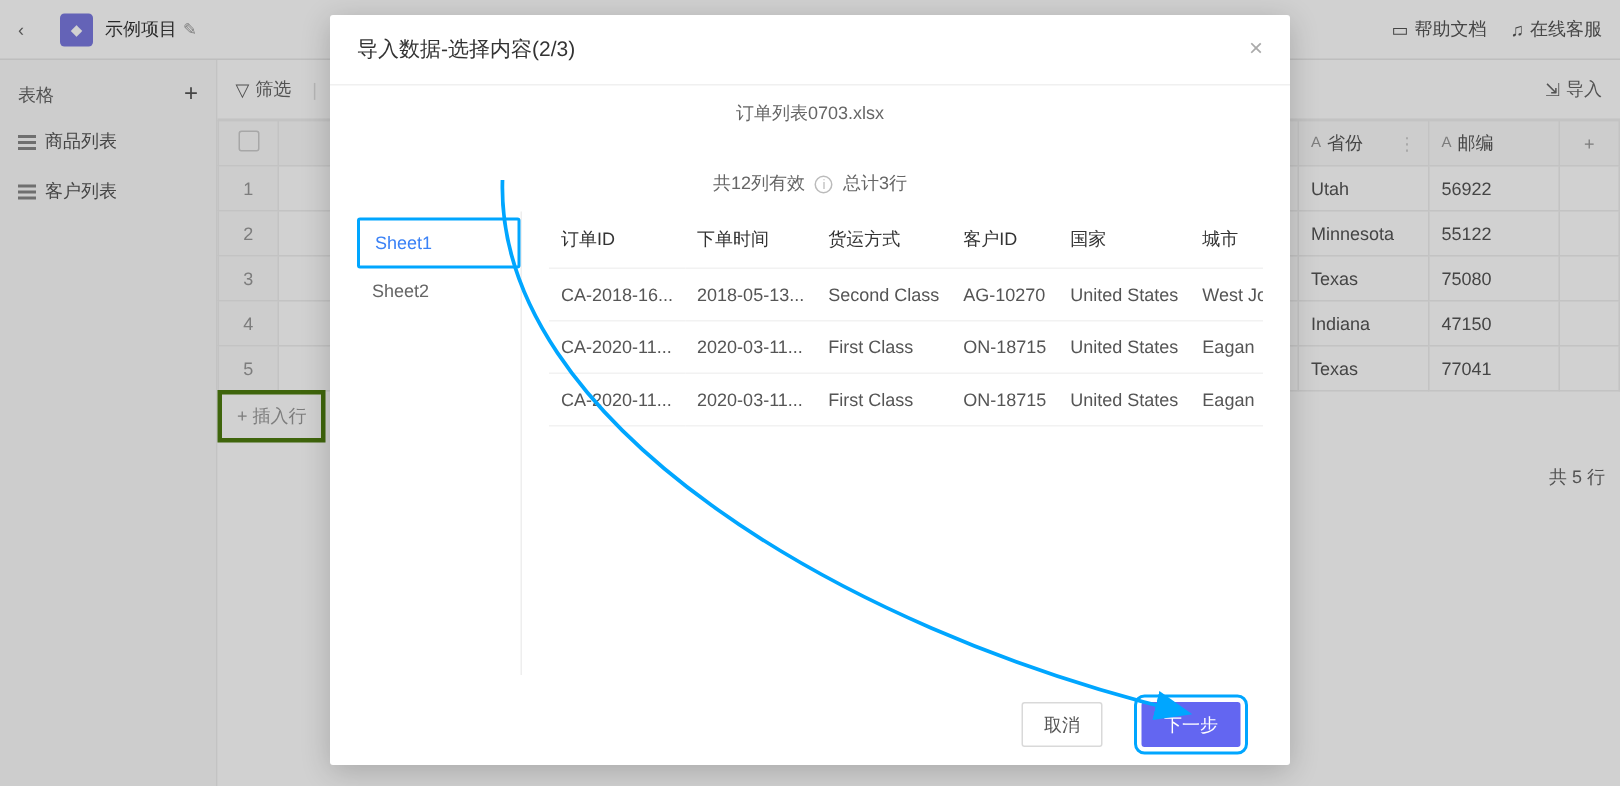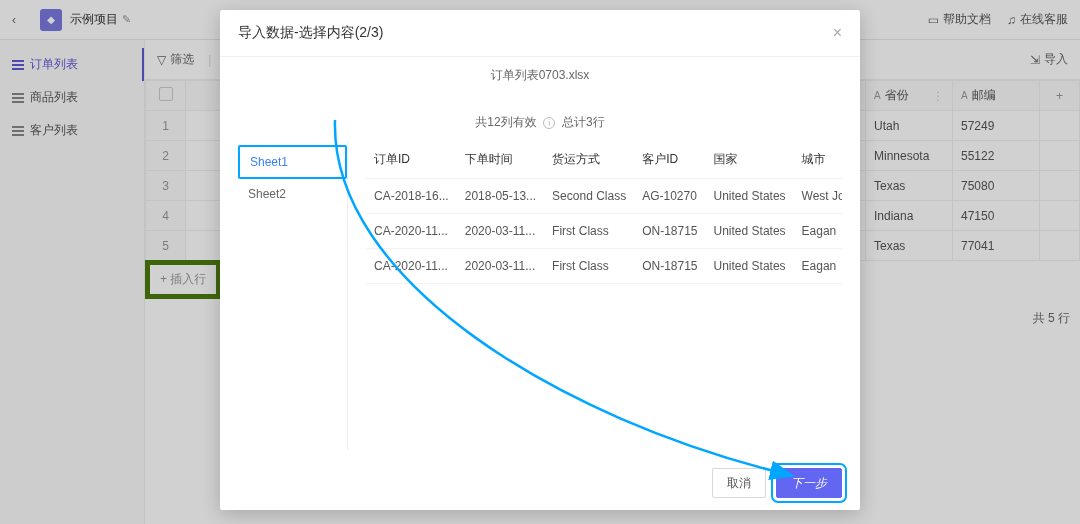--- a/index.html
+++ b/index.html
@@ -33,42 +33,42 @@
 
 .bg-table { position: absolute; top: 40px; left: 0; right: 0; }
 .bg-table table { border-collapse: collapse; width: 100%; table-layout: fixed; }
 .bg-table th, .bg-table td { border: 1px solid #eee; height: 30px; font-weight: normal; text-align: left; padding: 0 8px; color: #555; white-space: nowrap; overflow: hidden; }
 .bg-table th { background: #fafafa; font-weight: 500; }
 .bg-table .rownum { width: 40px; text-align: center; color: #999; background: #fafafa; }
 .bg-table .chk { width: 40px; text-align: center; }
 .bg-table .col-h { display:flex; align-items:center; gap:4px; }
 .bg-table .col-h .tico { color:#999; font-size:10px; }
 .bg-table .adder { width: 40px; text-align:center; color:#999; }
-.insert-row { padding: 6px 10px; color:#999; border:5px solid #4d7c0f; display:inline-block; margin-top:-1px; margin-left:0; cursor:pointer;}
+.insert-row { padding: 6px 10px; color:#999; border:3px solid #4d7c0f; display:inline-block; margin-top:-1px; margin-left:0; cursor:pointer;}
 .row-count { position:absolute; right:10px; top: 270px; color:#666; }
 
 
 .overlay { position: absolute; inset: 0; background: rgba(0,0,0,0.18); }
 .modal { position: absolute; left: 50%; top: 10px; transform: translateX(-50%); width: 640px; height: 500px; background: #fff; border-radius: 2px; box-shadow: 0 4px 20px rgba(0,0,0,0.2); display: flex; flex-direction: column; }
 .modal .m-head { padding: 14px 18px; display: flex; justify-content: space-between; align-items: center; border-bottom: 1px solid #f0f0f0; }
 .modal .m-head .title { font-size: 14px; color: #333; }
 .modal .m-head .close { color: #aaa; font-size: 16px; cursor: pointer; font-family: Arial; }
 .modal .m-sub { padding: 10px 18px 4px; display:flex; gap: 30px; color:#666; font-size:12px; align-items:center;flex-direction:column;}
 .modal .m-sub .info-ico { display:inline-block; width:12px;height:12px;border:1px solid #bbb;border-radius:50%;font-size:9px;text-align:center;line-height:11px;color:#bbb;}
 .modal .m-body { flex:1; padding: 6px 18px; display:flex; gap: 0; overflow:hidden; }
 .sheet-list { width: 110px; border-right: 1px solid #eee; padding-top: 4px; }
 .sheet-list .sheet { padding: 8px 10px; cursor: pointer; color:#666; }
 .sheet-list .sheet.active { color: #3b82f6; border: 2px solid #00a6ff; border-radius:2px; }
 .preview { flex:1; overflow:auto; padding-left: 18px; }
 .preview table { border-collapse: collapse; width: 100%; }
 .preview th, .preview td { text-align: left; padding: 10px 8px; border-bottom: 1px solid #f2f2f2; font-weight: normal; color:#555; font-size:12px; white-space:nowrap;margin-left:32px;}
 .preview th { color:#333; font-weight:500; }
-.m-foot { padding: 12px 18px; display:flex; justify-content:flex-end; gap:10px; }
+.m-foot { padding: 12px 33px; display:flex; justify-content:flex-end; gap:26px; }
 .m-foot button { height: 30px; padding: 0 14px; border: 1px solid #d9d9d9; background:#fff; border-radius:2px; cursor:pointer; color:#555; font-size:12px;}
-.m-foot button.primary { background:#6366f1; border-color:#6366f1; color:#fff; outline: 2px solid #00a6ff; outline-offset: 3px; font-style: italic;}
+.m-foot button.primary { background:#6366f1; border-color:#6366f1; color:#fff; outline: 2px solid #00a6ff; outline-offset: 3px;}
 
 
 .arrow-svg { position:absolute; left:0; top:0; pointer-events:none; }
 
 
 .cb { width:14px; height:14px; border:1px solid #ccc; border-radius:2px; display:inline-block;}
 </style>
 </head>
 <body>
 
@@ -85,23 +85,23 @@
     <span>
       <span>♫</span>
       <span>在线客服</span>
     </span>
   </div>
 </div>
 
 <div class="main">
 
   <div class="sidebar">
-    <div class="item active">
-      <span class="ico"></span>
-      <span>订单列表</span>
+    <div class="sh">
+      <span>表格</span>
+      <span class="plus">+</span>
     </div>
     <div class="item">
       <span class="ico"></span>
       <span>商品列表</span>
     </div>
     <div class="item">
       <span class="ico"></span>
       <span>客户列表</span>
     </div>
   </div>
@@ -142,21 +142,21 @@
                 </div>
             </th>
             <th class="adder">+</th>
           </tr>
         </thead>
         <tbody id="bg-rows">
             <tr>
               <td class="rownum">1</td>
   <td></td>
   <td>Utah</td>
-  <td>57249</td>
+  <td>56922</td>
   <td></td>
             </tr>
             <tr>
               <td class="rownum">2</td>
   <td></td>
   <td>Minnesota</td>
   <td>55122</td>
   <td></td>
             </tr>
             <tr>

